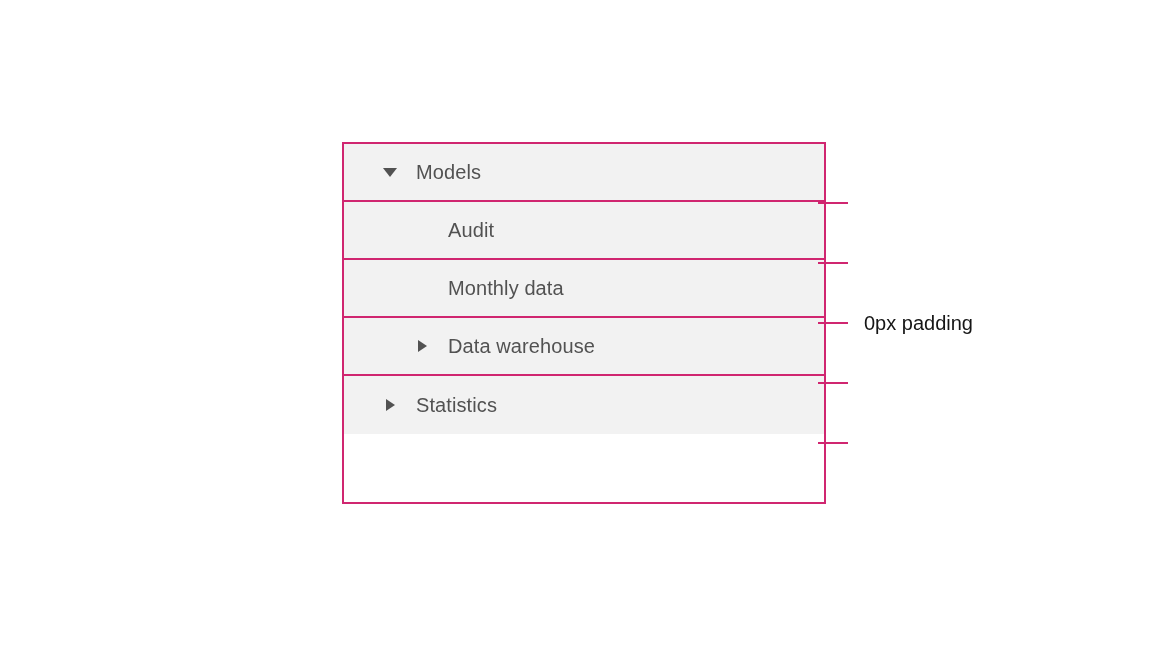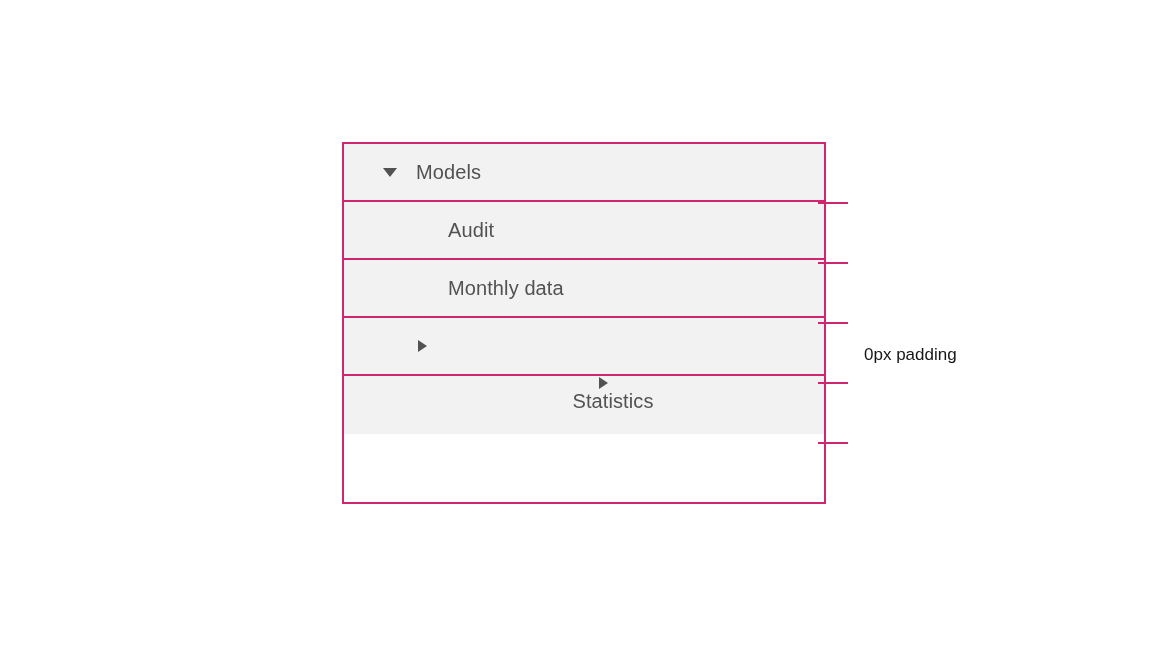--- a/index.html
+++ b/index.html
@@ -31,21 +31,21 @@
     margin-left: 8px;
   }
   .row{
     display: flex;
     align-items: center;
     height: 58px;
     background: var(--row-bg);
     border-bottom: 2px solid var(--magenta);
     cursor: pointer;
   }
-  .row:last-child{ border-bottom: none; flex-direction: column; }
+  .row:last-child{ border-bottom: none; }
 
   .row.lvl1       { padding-left: 39px; }
   .row.lvl2       { padding-left: 104px; text-align: right; }
   .row.lvl2-caret { padding-left: 71px; }
 
   .caret{
     width: 14px;
     height: 14px;
     display: flex;
     align-items: center;
@@ -84,25 +84,24 @@
   .ann-line.l1{ top: 202px; }
   .ann-line.l2{ top: 262px; }
   .ann-line.l3{ top: 322px; }
   .ann-line.l4{ top: 382px; }
   .ann-line.l5{ top: 442px; }
 
   .ann-text{
     position: absolute;
     left: 864px;
     top: 308px;
-    font-size: 17px;
+    font-size: 20px;
     line-height: 30px;
     color: var(--ann-text);
     white-space: nowrap;
-    margin-top: 32px;
   }
 </style>
 </head>
 <body>
 
 <div class="canvas">
 
   <div class="tree">
 
     <div class="row lvl1">
@@ -118,20 +117,21 @@
 
     <div class="row lvl2">
       <span class="label">Monthly data</span>
     </div>
 
 
     <div class="row lvl2-caret">
       <span class="caret">
           <span class="tri-right"></span>
         </span>
+      <span class="label">Data warehouse</span>
     </div>
 
     <div class="row lvl1">
       <span class="caret">
           <span class="tri-right"></span>
         </span>
       <span class="label">Statistics</span>
     </div>
 
   </div>

